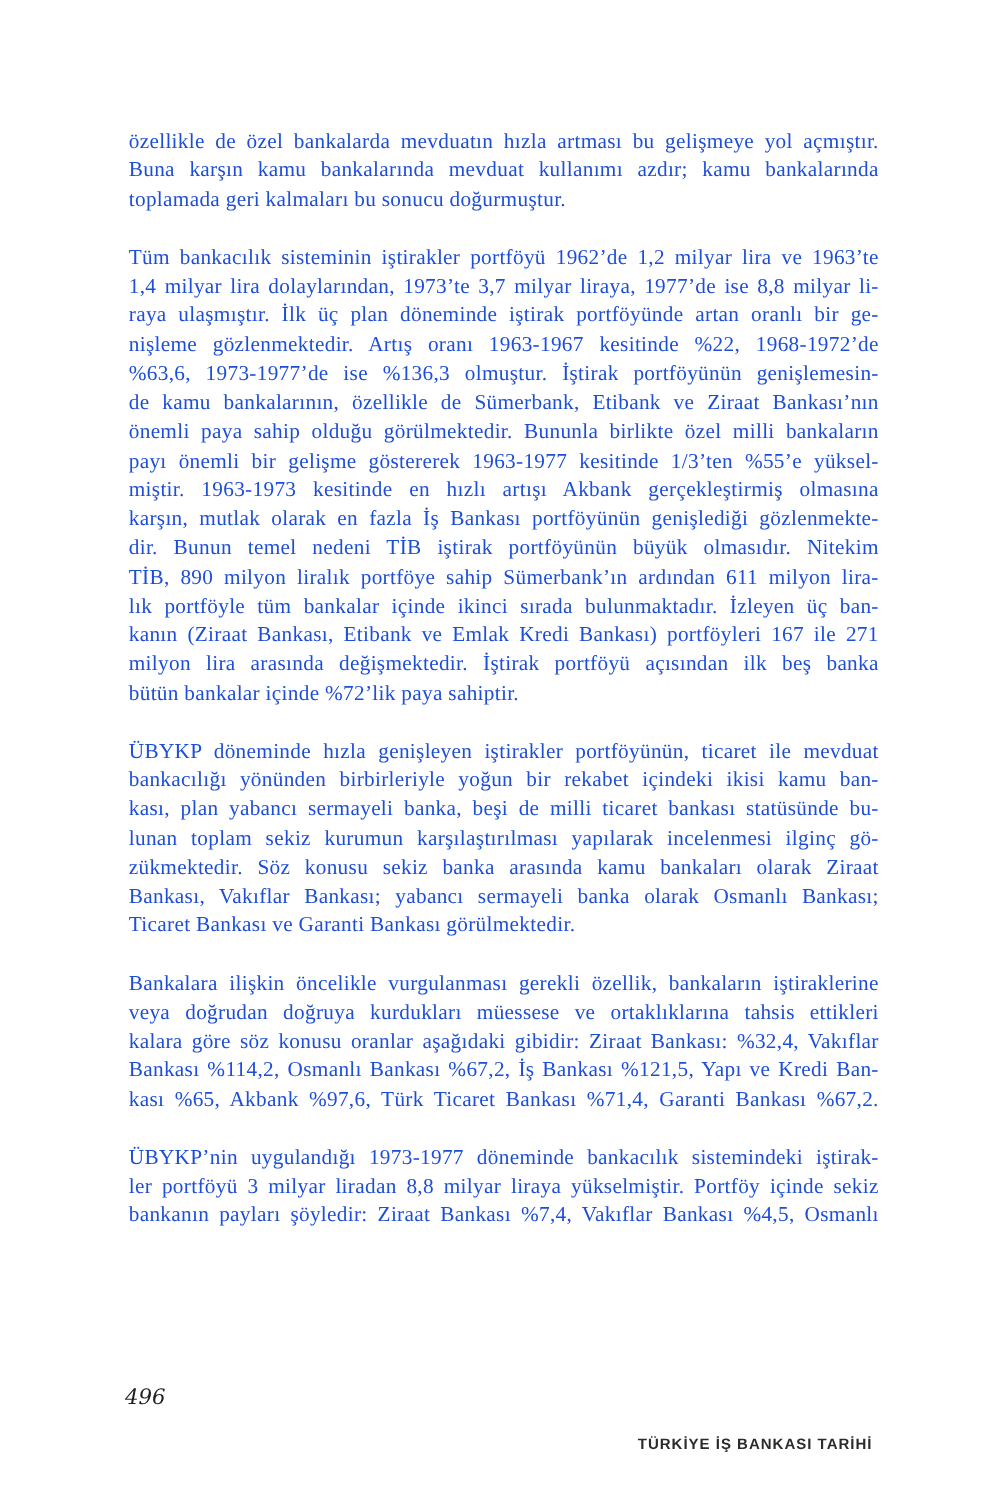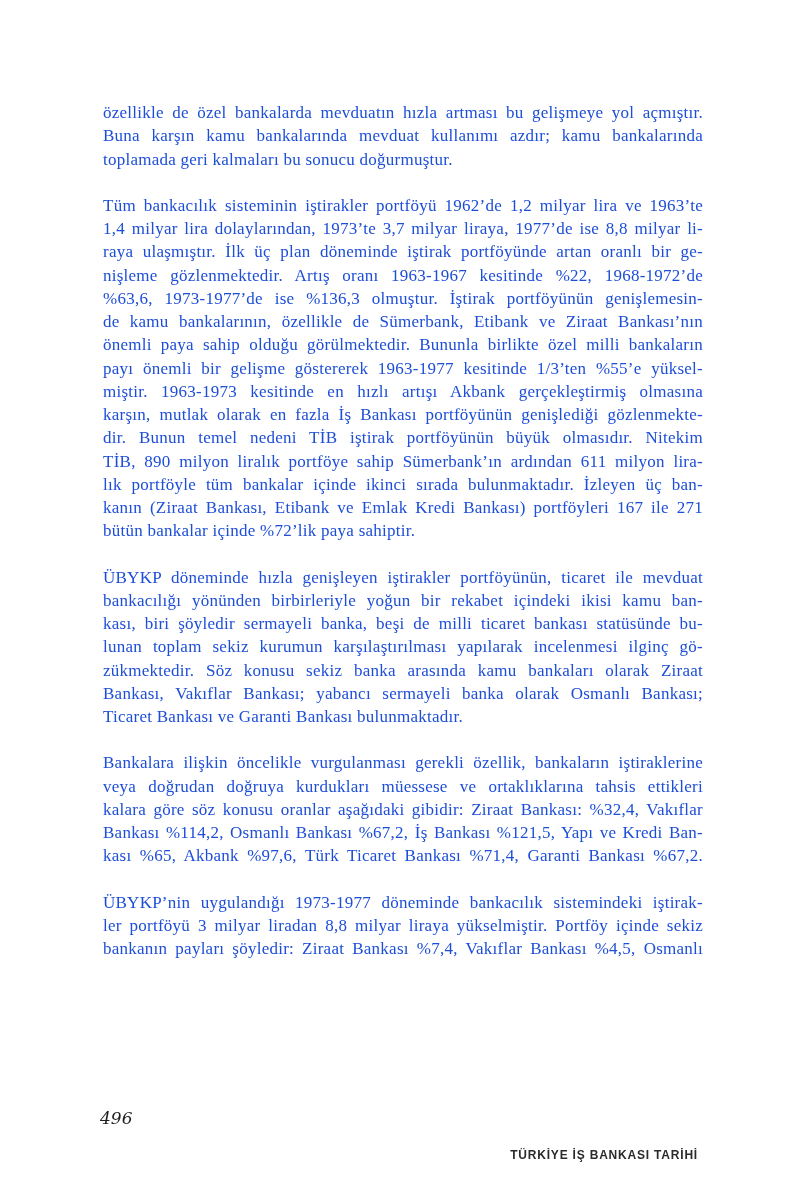--- a/index.html
+++ b/index.html
@@ -79,31 +79,32 @@
       <div class="line">%63,6, 1973-1977’de ise %136,3 olmuştur. İştirak portföyünün genişlemesin-</div>
       <div class="line">de kamu bankalarının, özellikle de Sümerbank, Etibank ve Ziraat Bankası’nın</div>
       <div class="line">önemli paya sahip olduğu görülmektedir. Bununla birlikte özel milli bankaların</div>
       <div class="line">payı önemli bir gelişme göstererek 1963-1977 kesitinde 1/3’ten %55’e yüksel-</div>
       <div class="line">miştir. 1963-1973 kesitinde en hızlı artışı Akbank gerçekleştirmiş olmasına</div>
       <div class="line">karşın, mutlak olarak en fazla İş Bankası portföyünün genişlediği gözlenmekte-</div>
       <div class="line">dir. Bunun temel nedeni TİB iştirak portföyünün büyük olmasıdır. Nitekim</div>
       <div class="line">TİB, 890 milyon liralık portföye sahip Sümerbank’ın ardından 611 milyon lira-</div>
       <div class="line">lık portföyle tüm bankalar içinde ikinci sırada bulunmaktadır. İzleyen üç ban-</div>
       <div class="line">kanın (Ziraat Bankası, Etibank ve Emlak Kredi Bankası) portföyleri 167 ile 271</div>
+      <div class="line">milyon lira arasında değişmektedir. İştirak portföyü açısından ilk beş banka</div>
       <div class="line last">bütün bankalar içinde %72’lik paya sahiptir.</div>
     </div>
 
     <div class="paragraph">
       <div class="line">ÜBYKP döneminde hızla genişleyen iştirakler portföyünün, ticaret ile mevduat</div>
       <div class="line">bankacılığı yönünden birbirleriyle yoğun bir rekabet içindeki ikisi kamu ban-</div>
-      <div class="line">kası, biri şöyledir sermayeli banka, beşi de milli ticaret bankası statüsünde bu-</div>
+      <div class="line">kası, plan yabancı sermayeli banka, beşi de milli ticaret bankası statüsünde bu-</div>
       <div class="line">lunan toplam sekiz kurumun karşılaştırılması yapılarak incelenmesi ilginç gö-</div>
       <div class="line">zükmektedir. Söz konusu sekiz banka arasında kamu bankaları olarak Ziraat</div>
       <div class="line">Bankası, Vakıflar Bankası; yabancı sermayeli banka olarak Osmanlı Bankası;</div>
-      <div class="line last">Ticaret Bankası ve Garanti Bankası bulunmaktadır.</div>
+      <div class="line last">Ticaret Bankası ve Garanti Bankası görülmektedir.</div>
     </div>
 
     <div class="paragraph">
       <div class="line">Bankalara ilişkin öncelikle vurgulanması gerekli özellik, bankaların iştiraklerine</div>
       <div class="line">veya doğrudan doğruya kurdukları müessese ve ortaklıklarına tahsis ettikleri</div>
       <div class="line">kalara göre söz konusu oranlar aşağıdaki gibidir: Ziraat Bankası: %32,4, Vakıflar</div>
       <div class="line">Bankası %114,2, Osmanlı Bankası %67,2, İş Bankası %121,5, Yapı ve Kredi Ban-</div>
       <div class="line">kası %65, Akbank %97,6, Türk Ticaret Bankası %71,4, Garanti Bankası %67,2.</div>
     </div>
 

